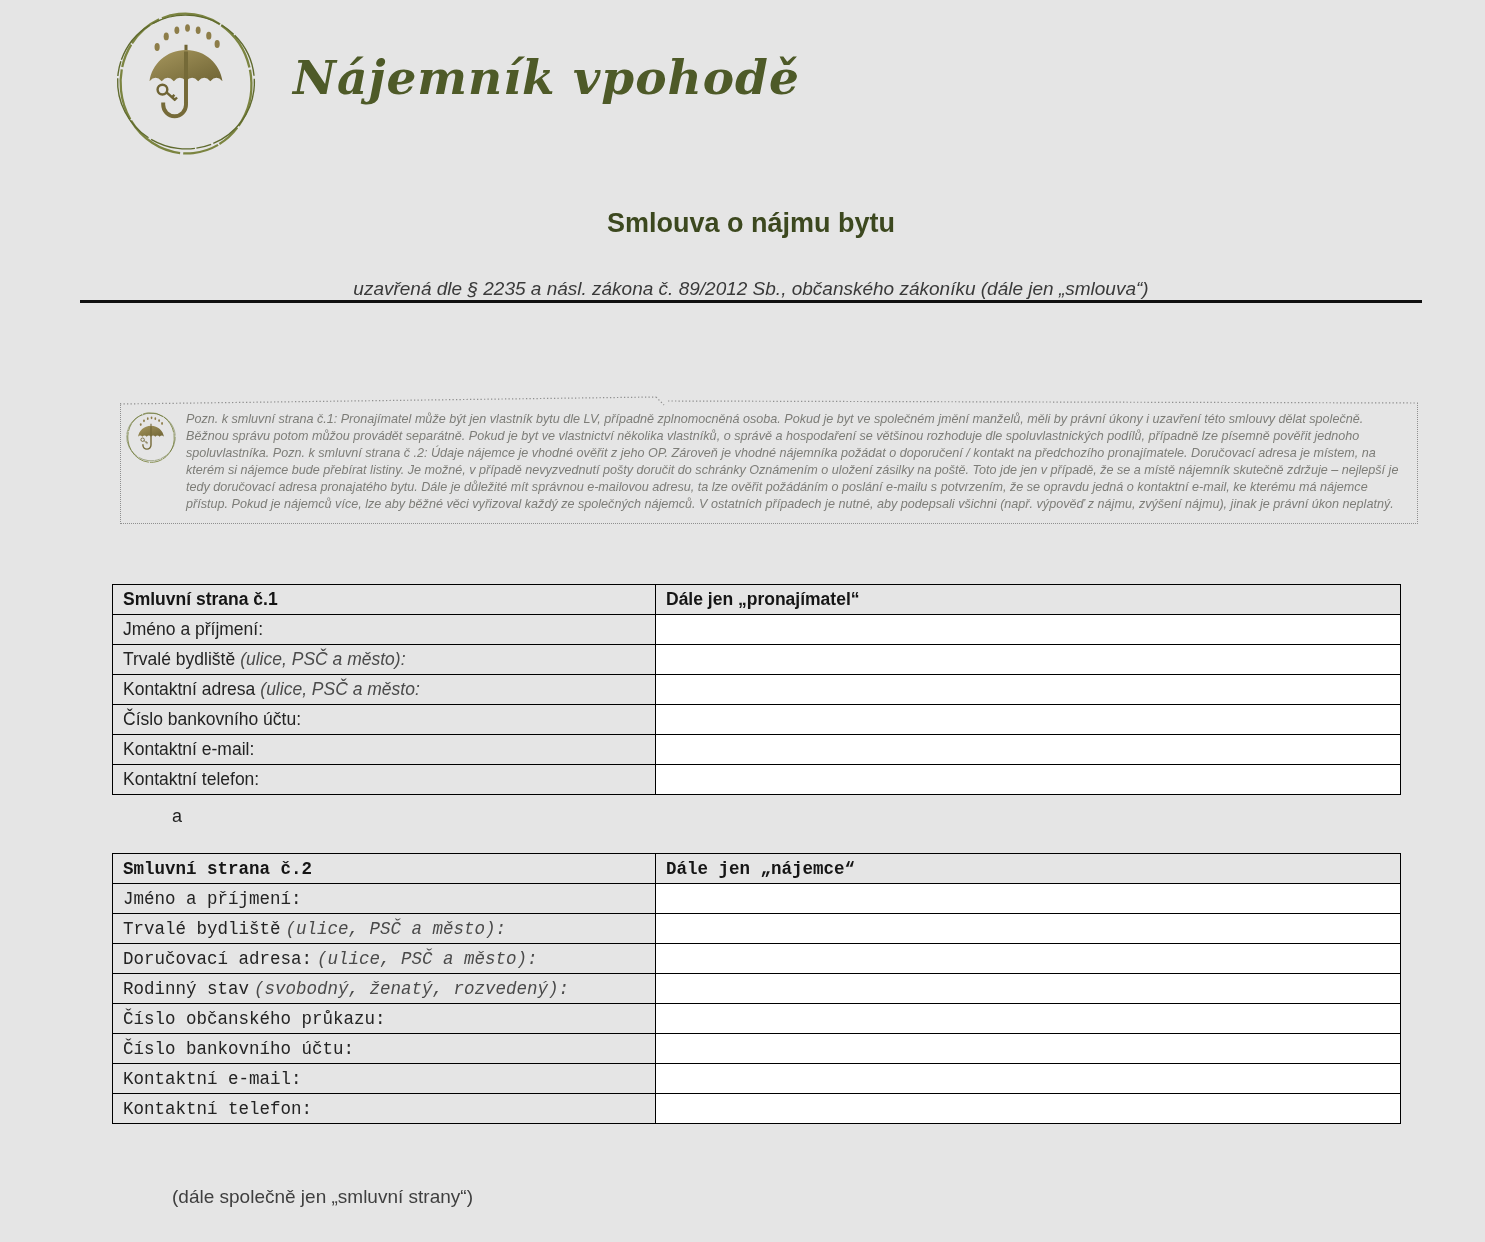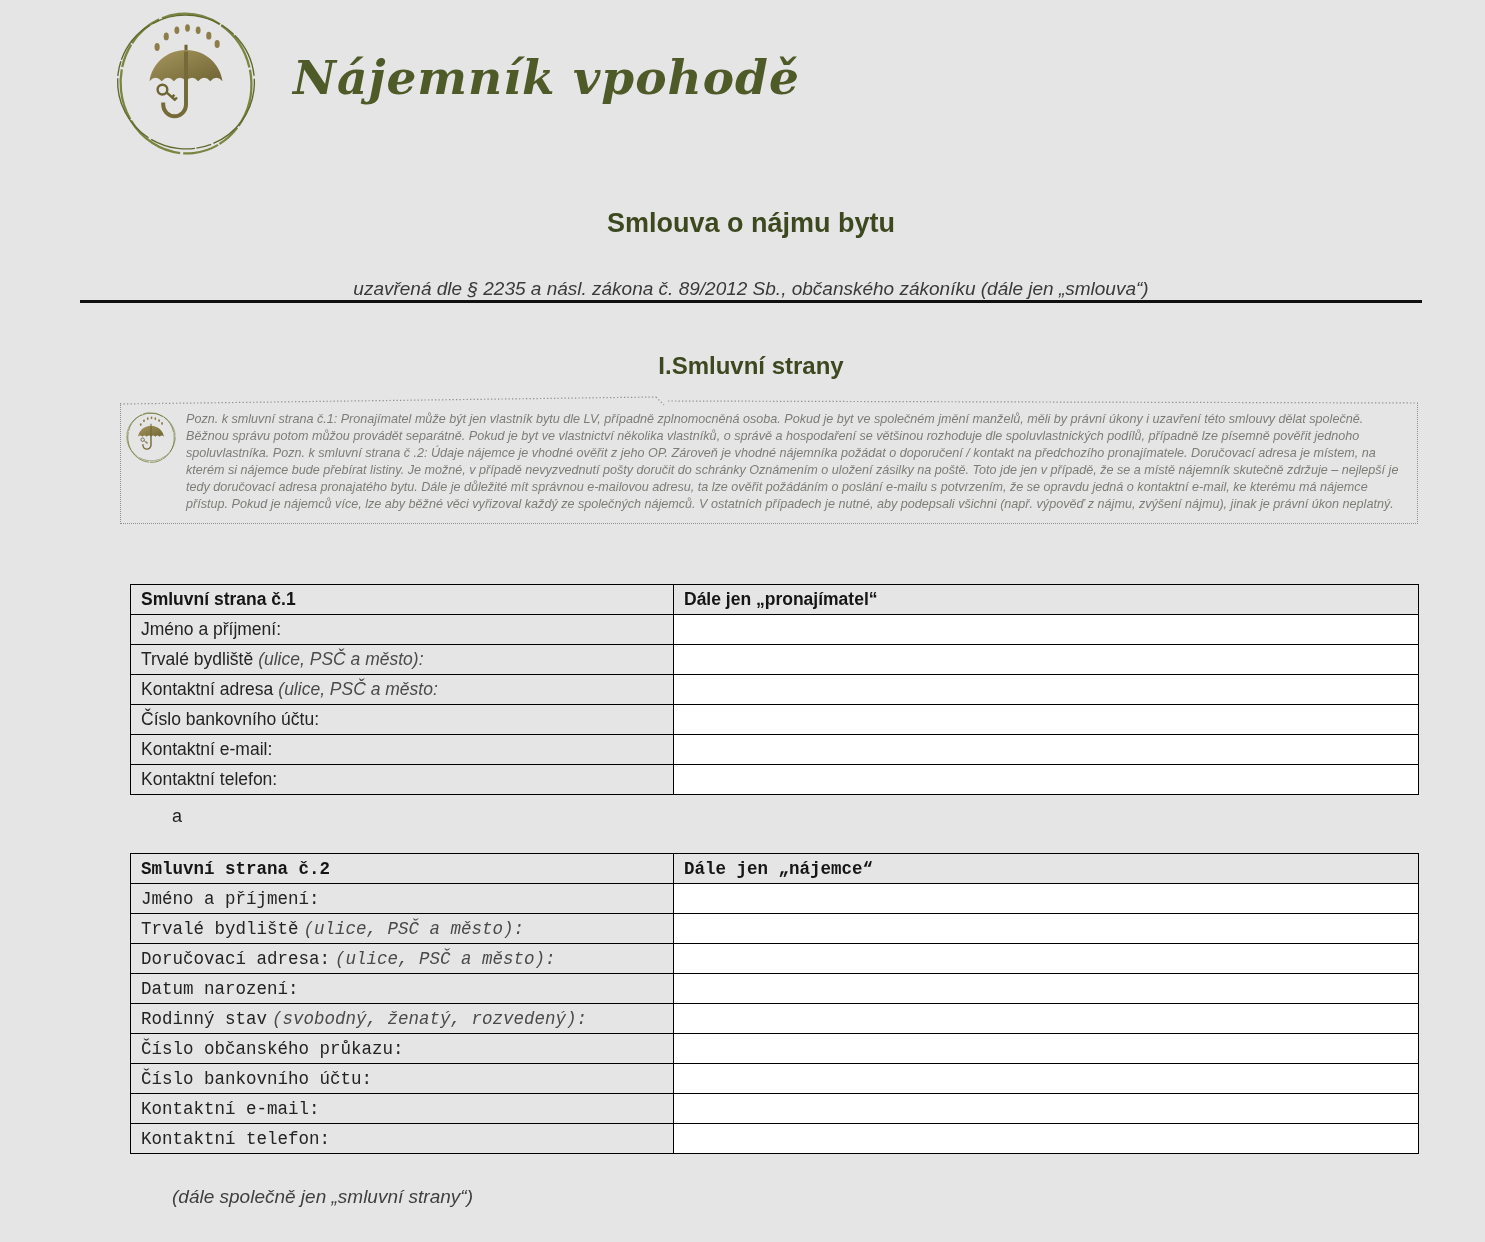--- a/index.html
+++ b/index.html
@@ -38,21 +38,21 @@
   .note-icon{flex:0 0 auto;width:54px;height:54px;margin:7px 4px 0 3px;}
   .note-text{
     flex:1 1 auto;
     margin:8px 10px 0 4px;
     font-size:12.6px;line-height:17px;
     font-style:italic;color:#7d7d78;
     text-align:left;
   }
   
   .party-table{
-    position:absolute;left:130px;width:1288px;
+    position:absolute;left:112px;width:1288px;
     border-collapse:collapse;table-layout:fixed;padding-left:24px;
   }
   .party-table-1{top:584px;}
   .party-table-2{top:853px;font-family:Liberation Mono, monospace;}
   .party-table td{
     border:1.6px solid #000;
     height:29px;
     padding:0 0 0 10px;
     font-size:17.5px;
     vertical-align:middle;
@@ -62,21 +62,21 @@
   .party-table col.c-value{width:745px;}
   .party-table .hdr{font-weight:700;color:#151515;}
   .label-text{color:#232323;}
   .hint{font-style:italic;color:#4a4a4a;margin-left:5px;}
   .hint:empty{display:none;}
   .value-cell{background:#ffffff;}
   
   .conjunction{position:absolute;left:172px;top:806px;font-size:18px;color:#222;}
   .closing-note{
     position:absolute;left:172px;top:1186px;
-    font-size:19px;font-style:italic;color:#3f3f3f;white-space:nowrap;
+    font-size:19px;color:#3f3f3f;white-space:nowrap;
   }
   .pos{position:absolute;}
 </style>
 </head>
 <body>
 
 <svg width="0" height="0" style="position:absolute" aria-hidden="true">
   <defs>
     <linearGradient id="goldGrad" x1="0" y1="0" x2="1" y2="1">
       <stop offset="0" stop-color="#a7975e"></stop>
@@ -108,21 +108,20 @@
 <div class="page">
 
   <svg class="brand-logo" viewBox="0 0 100 100">
     <use href="#logo-umbrella"></use>
   </svg>
   <div class="brand-name">Nájemník vpohodě</div>
 
   <div class="content-band doc-title pos">Smlouva o nájmu bytu</div>
   <div class="content-band doc-subtitle pos">uzavřená dle § 2235 a násl. zákona č. 89/2012 Sb., občanského zákoníku (dále jen „smlouva“)</div>
   <div class="divider-rule"></div>
-  <div class="content-band section-heading pos">I.Smluvní strany</div>
 
   <div class="note-box">
     <svg class="note-top-edge" width="1300" height="16">
       <g stroke="#8f8f8f" stroke-width="1.2" stroke-dasharray="1.3,2.2" fill="none">
         <polyline points="0,11 536,4"></polyline>
         <polyline points="536,4 544,12"></polyline>
         <polyline points="548,8 1298,10"></polyline>
       </g>
     </svg>
     <svg class="note-icon" viewBox="0 0 100 100">
@@ -198,24 +197,20 @@
         <tr>
           <td><span class="label-text">Trvalé bydliště</span><span class="hint">(ulice, PSČ a město):</span></td>
           <td class="value-cell"></td>
         </tr>
 
         <tr>
           <td><span class="label-text">Doručovací adresa:</span><span class="hint">(ulice, PSČ a město):</span></td>
           <td class="value-cell"></td>
         </tr>
 
-        <tr>
-          <td><span class="label-text">Datum narození:</span></td>
-          <td class="value-cell"></td>
-        </tr>
 
         <tr>
           <td><span class="label-text">Rodinný stav</span><span class="hint">(svobodný, ženatý, rozvedený):</span></td>
           <td class="value-cell"></td>
         </tr>
 
         <tr>
           <td><span class="label-text">Číslo občanského průkazu:</span></td>
           <td class="value-cell"></td>
         </tr>

